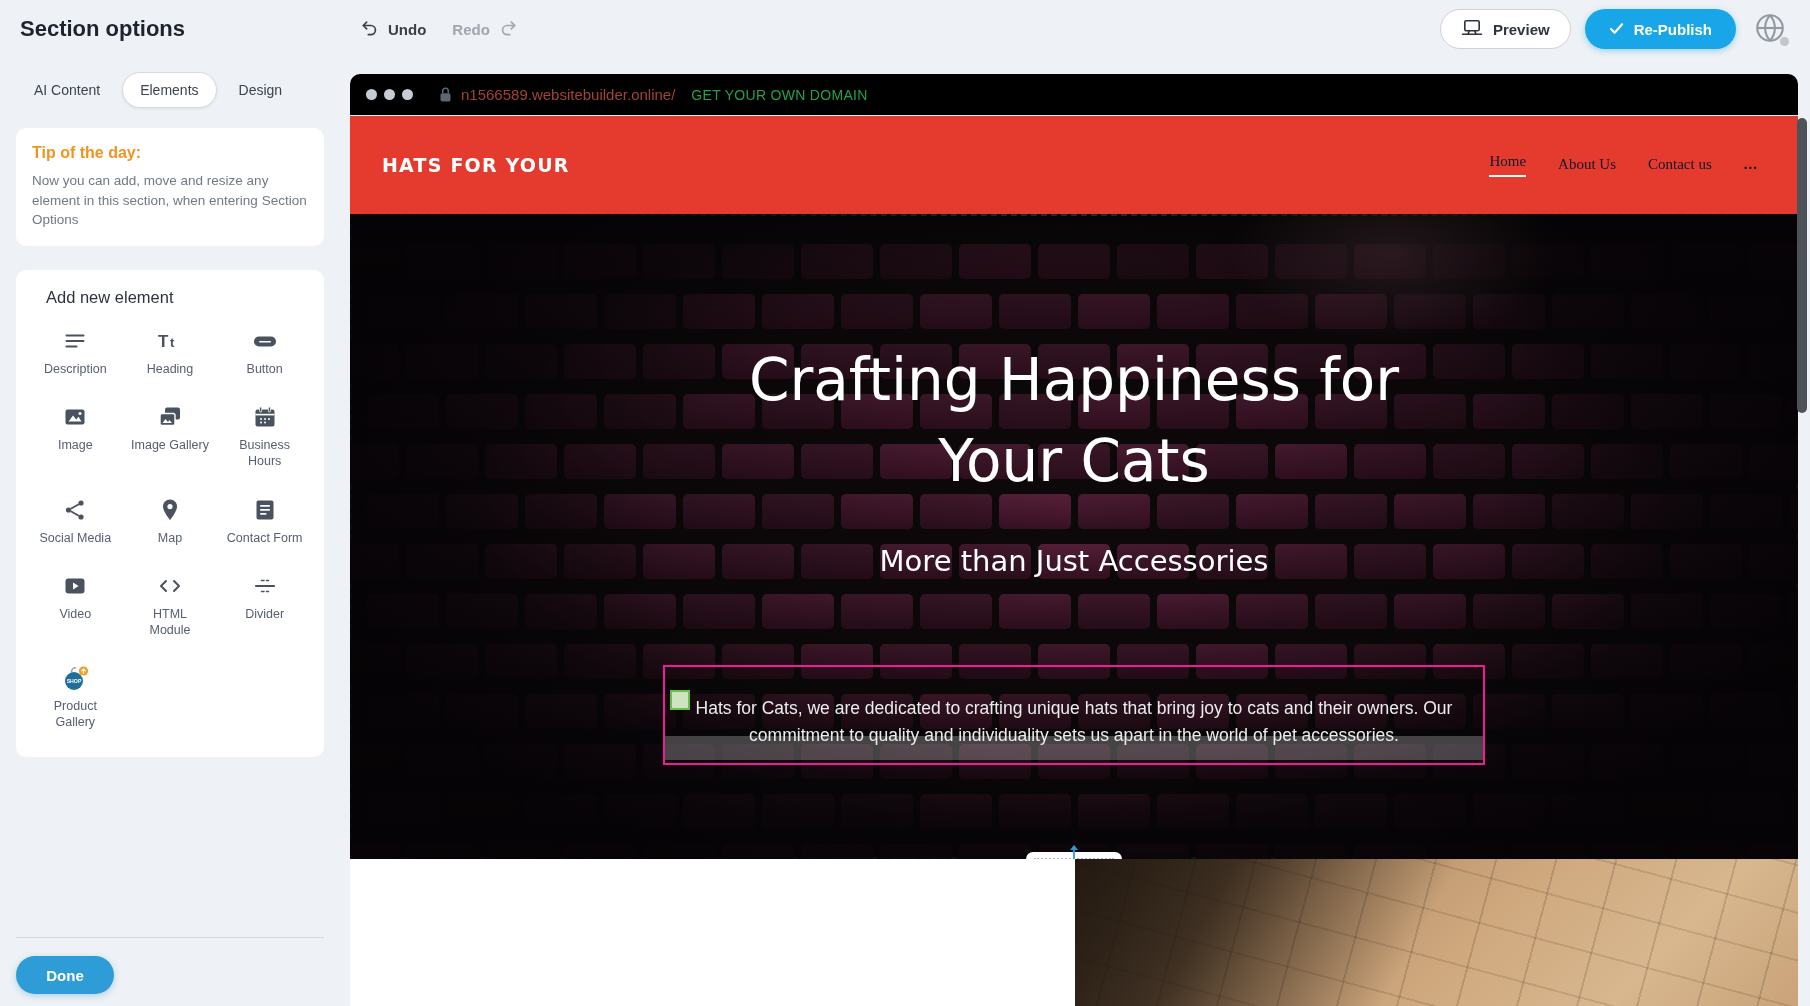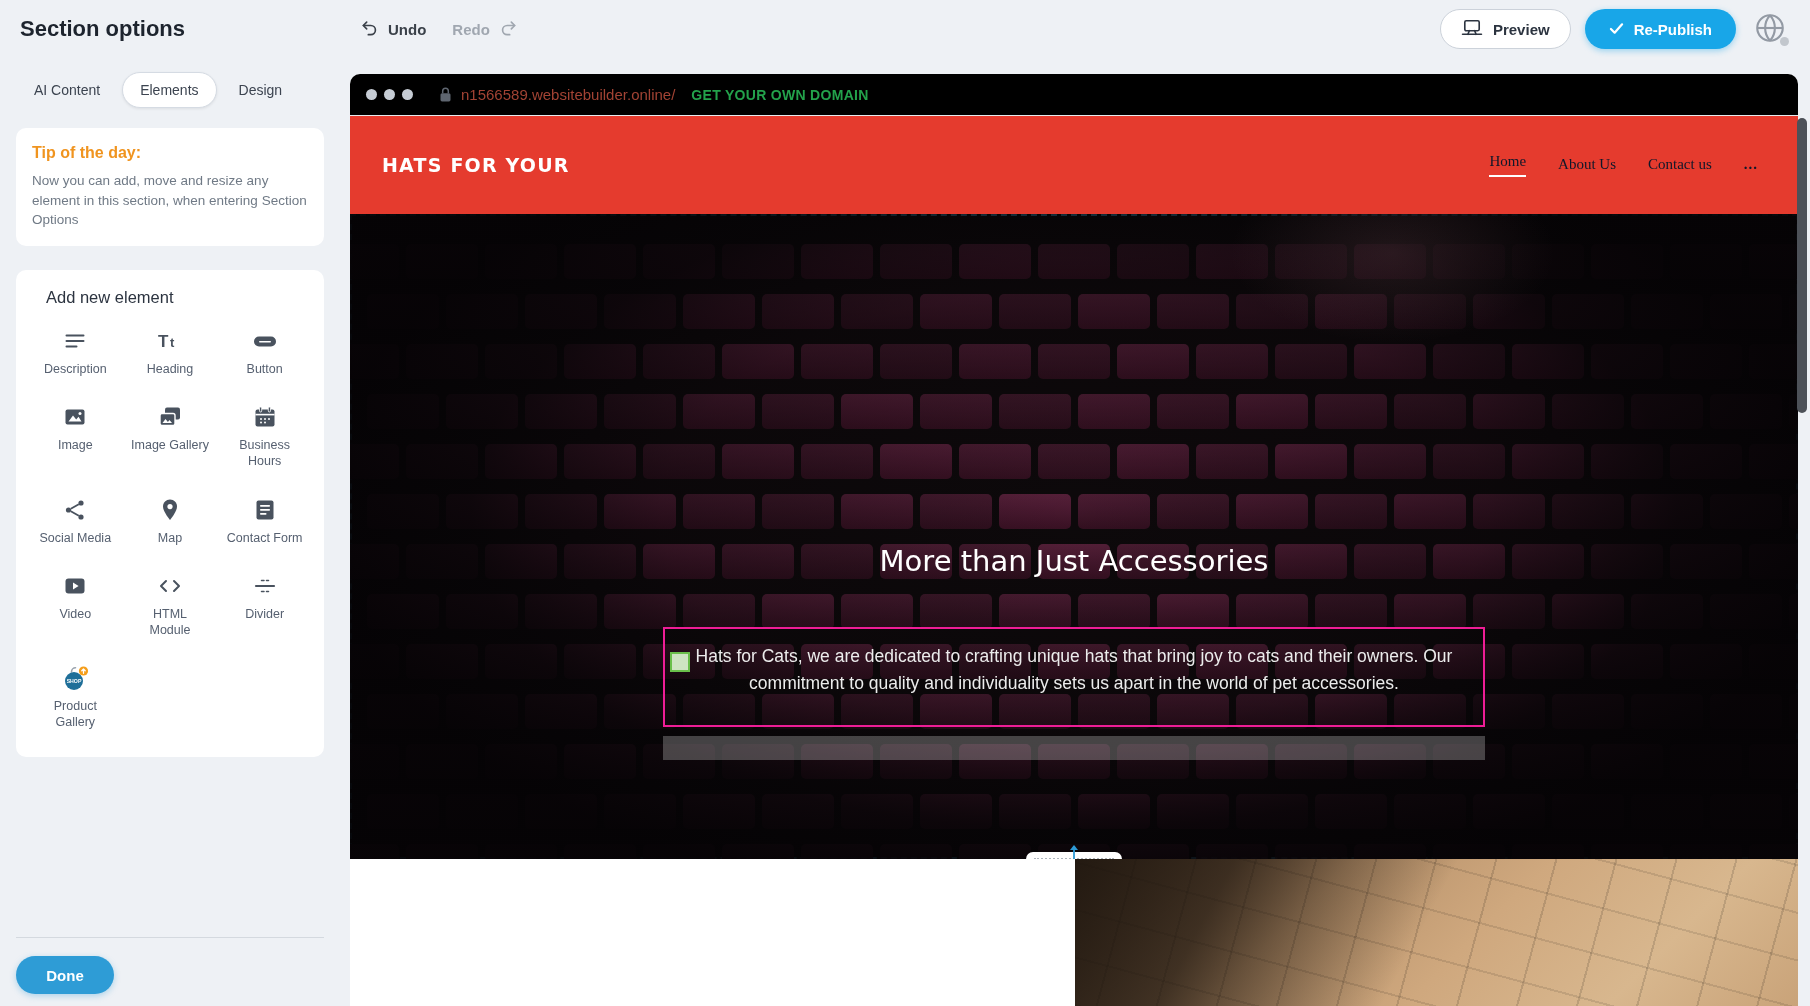--- a/index.html
+++ b/index.html
@@ -39,21 +39,21 @@
   .sidebar-spacer { flex:1; }
   .sidebar-divider { height:1px; background:#d4d9df; margin:0 0 18px; }
   .done-btn { width:98px; height:38px; border-radius:19px; background:#2e9cd6; color:#fff; font-size:15px; font-weight:600; box-shadow:0 2px 6px rgba(46,156,214,.35); }
 
   
   .browser { position:absolute; left:350px; top:74px; width:1448px; bottom:0; background:#fff; border-radius:10px 10px 0 0; overflow:hidden; }
   .browser-bar { height:42px; background:#000000; border-bottom:1px solid #e7eaee; display:flex; align-items:center; padding:0 16px; }
   .dot { width:11px; height:11px; border-radius:50%; background:#c6ccd4; margin-right:7px; }
   .lock { margin:0 8px 0 18px; display:flex; }
   .url-text { font-size:15px; color:#a24334; }
-  .domain-cta { font-size:14px; font-weight:700; color:#23a24b; margin-left:16px; letter-spacing:.3px; cursor:pointer; }
+  .domain-cta { font-size:14px; font-weight:400; color:#23a24b; margin-left:16px; letter-spacing:.3px; cursor:pointer; }
   .site { height:calc(100% - 42px); display:flex; flex-direction:column; }
 
   .site-header { height:98px; background:#e53b2e; display:flex; align-items:center; justify-content:space-between; padding:0 40px 0 32px; flex:none; }
   .logo { font-family:"DejaVu Sans", sans-serif; font-size:19px; font-weight:700; color:#fff; letter-spacing:1.2px; }
   .site-nav { display:flex; align-items:center; gap:32px; }
   .nav-item { font-size:15px; color:#0f172a; cursor:pointer; padding-bottom:2px;font-family:Liberation Serif, serif; }
   .nav-item.active { border-bottom:2px solid #fff; padding-bottom:5px; }
   .nav-item.more { font-weight:700; letter-spacing:1px; }
 
   .hero { flex:none; height:645px; position:relative; background:#0d090b; outline:2px dashed #4cb8ea; outline-offset:-2px; overflow:hidden; font-family:"DejaVu Sans", sans-serif; }
@@ -62,21 +62,21 @@
   .tile-row.offset { transform:translateX(40px); }
   .tile { width:72px; min-width:72px; height:35px; border-radius:5px; background:linear-gradient(180deg,#57203a,#3a1124); }
   .vignette { position:absolute; inset:0; z-index:2;
     background:
       radial-gradient(ellipse 16% 20% at 72% 6%, rgba(150,100,110,.18), transparent 70%),
       radial-gradient(ellipse 52% 62% at 50% 46%, rgba(8,5,7,0) 0%, rgba(8,5,7,.45) 55%, rgba(6,4,6,.88) 80%, rgba(5,3,5,.97) 100%); }
   .hero-heading { position:absolute; top:126px; left:0; right:0; z-index:3; text-align:center; color:#fff; font-size:58px; font-weight:500; line-height:1.4; }
   .hero-heading span { display:inline-block; max-width:680px; }
   .hero-sub { position:absolute; top:330px; left:0; right:0; z-index:3; text-align:center; color:#fff; font-size:29px; font-weight:400; }
   .hover-bar { position:absolute; top:522px; left:50%; transform:translateX(-50%); width:822px; height:24px; background:rgba(225,225,225,.28); z-index:3; }
-  .text-element { position:absolute; top:413px; left:50%; transform:translateX(-50%); width:822px; min-height:100px; border:2px solid #ee1d96; z-index:4; display:flex; align-items:flex-start; justify-content:center; padding:14px 22px; }
+  .text-element { position:absolute; top:451px; left:50%; transform:translateX(-50%); width:822px; min-height:100px; border:2px solid #ee1d96; z-index:4; display:flex; align-items:flex-end; justify-content:center; padding:14px 22px; }
   .text-element p { font-size:17.5px; line-height:1.55; color:#ececec; text-align:center; font-family:"Liberation Sans", sans-serif; }
   .green-handle { position:absolute; left:5px; top:23px; width:20px; height:20px; background:rgba(216,240,203,.95); border:2px solid #6abf4b; z-index:5; cursor:grab; }
   .section-handle { position:absolute; left:50%; bottom:-13px; transform:translateX(-50%); width:96px; height:26px; z-index:6; display:flex; align-items:center; justify-content:center; cursor:ns-resize; }
   .handle-pill { position:absolute; left:0; right:0; top:6px; height:14px; background:#fff; border-radius:7px; box-shadow:0 1px 3px rgba(0,0,0,.35); }
   .handle-dash { position:absolute; left:8px; right:8px; top:12px; border-top:2px dotted #aeb5bd; }
   .handle-arrows { position:relative; z-index:2; }
 
   .site-bottom { flex:1; display:flex; }
   .bottom-left { flex:1; background:#fff; }
   .pavement { width:723px;
@@ -602,20 +602,21 @@
             <div class="tile" style="opacity: 0.7;"></div>
             <div class="tile" style="opacity: 0.92;"></div>
             <div class="tile" style="opacity: 0.77;"></div>
             <div class="tile" style="opacity: 1;"></div>
             <div class="tile" style="opacity: 0.85;"></div>
             <div class="tile" style="opacity: 0.7;"></div>
             <div class="tile" style="opacity: 0.92;"></div>
           </div>
         </div>
       <div class="vignette"></div>
+      <h2 class="hero-heading"><span>Crafting Happiness for Your Cats</span></h2>
       <div class="hero-sub">More than Just Accessories</div>
       <div class="hover-bar"></div>
       <div class="text-element">
         <span class="green-handle"></span>
         <p>Hats for Cats, we are dedicated to crafting unique hats that bring joy to cats and their owners. Our commitment to quality and individuality sets us apart in the world of pet accessories.</p>
       </div>
       <div class="section-handle">
         <span class="handle-pill"></span>
         <span class="handle-dash"></span>
         <span class="handle-arrows"><svg width="16" height="26" viewBox="0 0 16 26">

